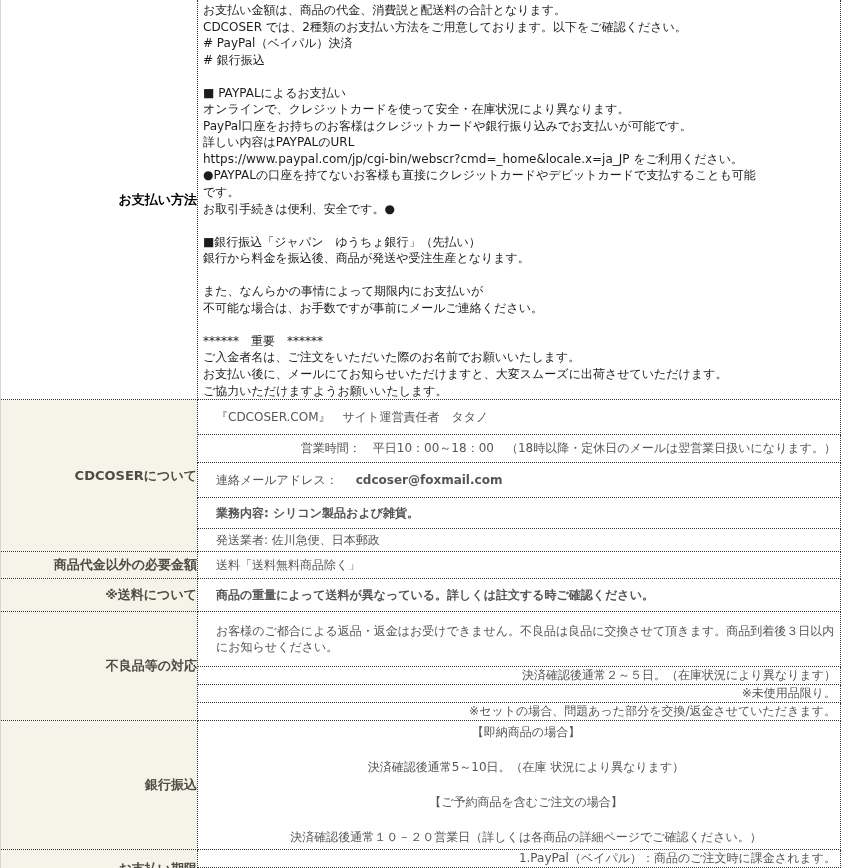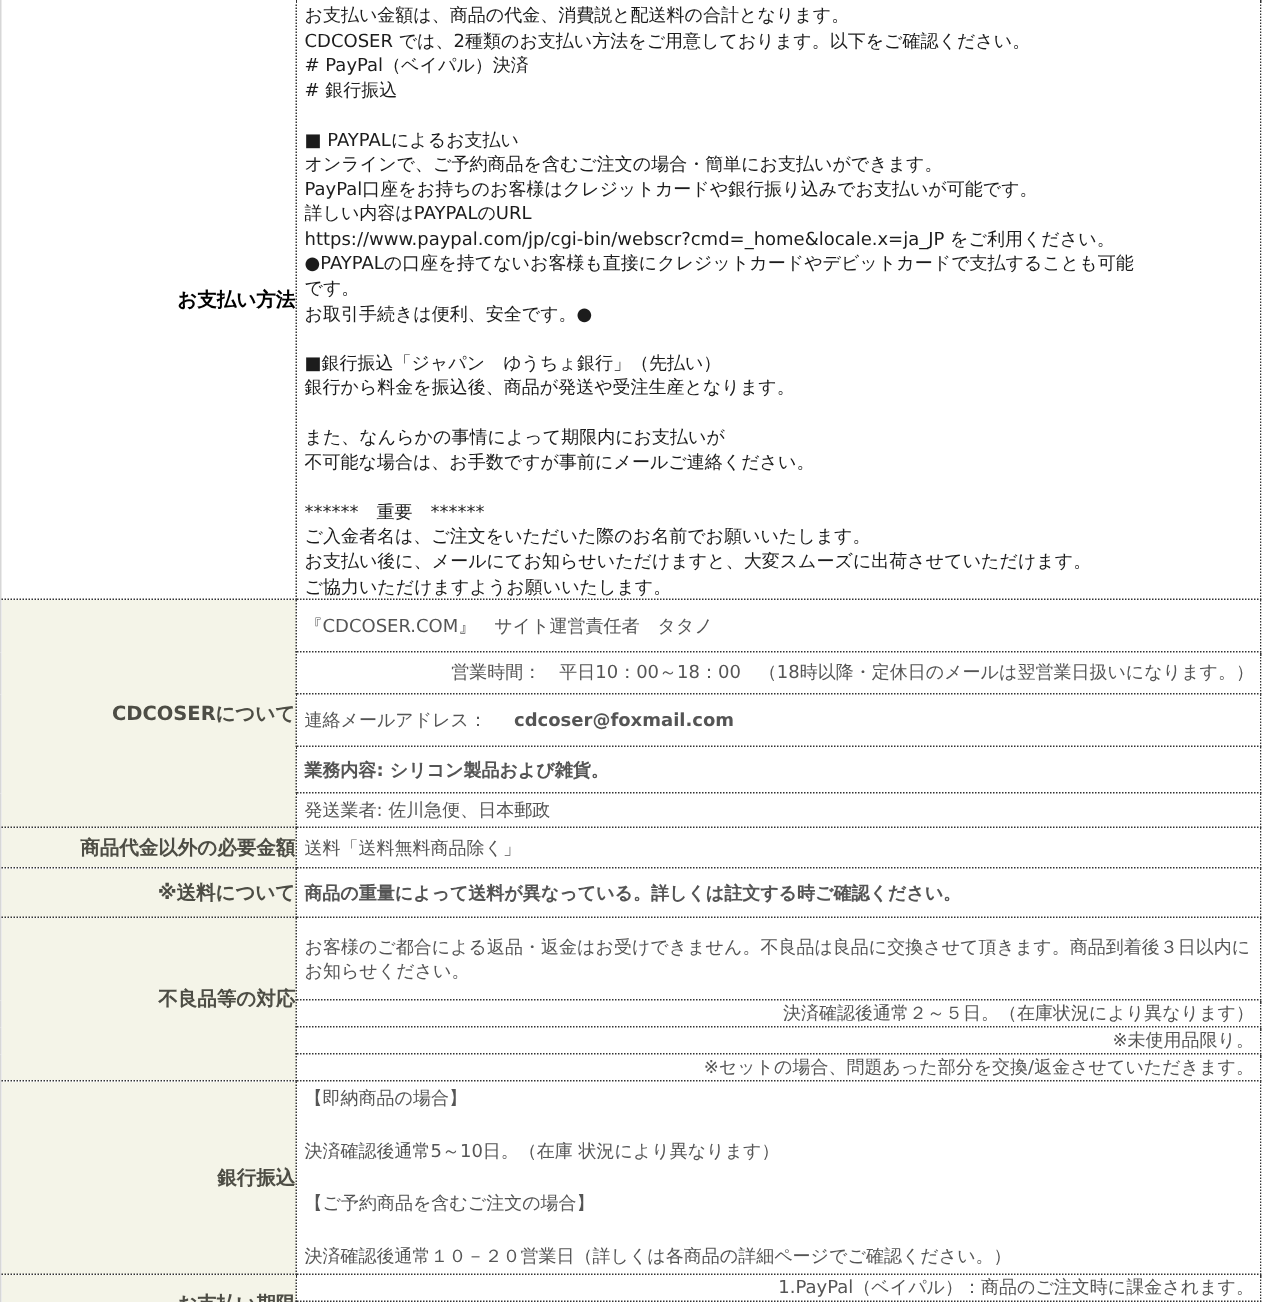--- a/index.html
+++ b/index.html
@@ -32,30 +32,30 @@
     padding: 0;
   }
   th.hdr.white {
     background: #ffffff;
     color: #000000;
   }
   td.content {
     background: #ffffff;
     color: var(--text_secondary, #555);
     font-size: 12px;
-    padding: 2px 4px 2px 5px;
+    padding: 2px 4px 2px 18px;
     vertical-align: middle;
   }
   td.payment {
     color: var(--text_primary, #1c1c1c);
     vertical-align: top;
     padding: 2px 18px 0 5px;
   }
   .pline { line-height: 16.55px; min-height: 16.55px; white-space: normal; }
-  .dline { line-height: 17.6px; min-height: 17.6px; }
+  .dline { line-height: 17.6px; min-height: 17.6px; text-align: center; }
   .h30 { height: 30px; }
   .h23 { height: 23px; text-align: right; }
   .h26 { height: 26px; font-weight: bold; }
   .h18 { height: 18px; }
   .h22 { height: 22px; }
   .h28 { height: 28px; font-weight: bold; }
   .h50 { height: 50px; vertical-align: top; line-height: 16.5px; }
   .h124 { height: 124px; vertical-align: top; padding-top: 4px; }
   .tight { height: 13px; line-height: 13px; padding: 0 4px 0 5px; text-align: right; }
   .tight16 { height: 16px; line-height: 14px; padding: 0 4px 0 5px; }
@@ -72,21 +72,21 @@
   <tbody>
     <tr class="first">
       <th class="hdr white">お支払い方法</th>
       <td class="content payment">
         <div class="pline">お支払い金額は、商品の代金、消費説と配送料の合計となります。</div>
         <div class="pline">CDCOSER では、2種類のお支払い方法をご用意しております。以下をご確認ください。</div>
         <div class="pline"># PayPal（ベイパル）決済</div>
         <div class="pline"># 銀行振込</div>
         <div class="pline"></div>
         <div class="pline">■ PAYPALによるお支払い</div>
-        <div class="pline">オンラインで、ご予約商品を含むご注文の場合・簡単にお支払いができます。</div>
+        <div class="pline">オンラインで、クレジットカードを使って安全・在庫状況により異なります。</div>
         <div class="pline">PayPal口座をお持ちのお客様はクレジットカードや銀行振り込みでお支払いが可能です。</div>
         <div class="pline">詳しい内容はPAYPALのURL</div>
         <div class="pline">https://www.paypal.com/jp/cgi-bin/webscr?cmd=_home&amp;locale.x=ja_JP をご利用ください。</div>
         <div class="pline">●PAYPALの口座を持てないお客様も直接にクレジットカードやデビットカードで支払することも可能</div>
         <div class="pline">です。</div>
         <div class="pline">お取引手続きは便利、安全です。●</div>
         <div class="pline"></div>
         <div class="pline">■銀行振込「ジャパン　ゆうちょ銀行」（先払い）</div>
         <div class="pline">銀行から料金を振込後、商品が発送や受注生産となります。</div>
         <div class="pline"></div>

